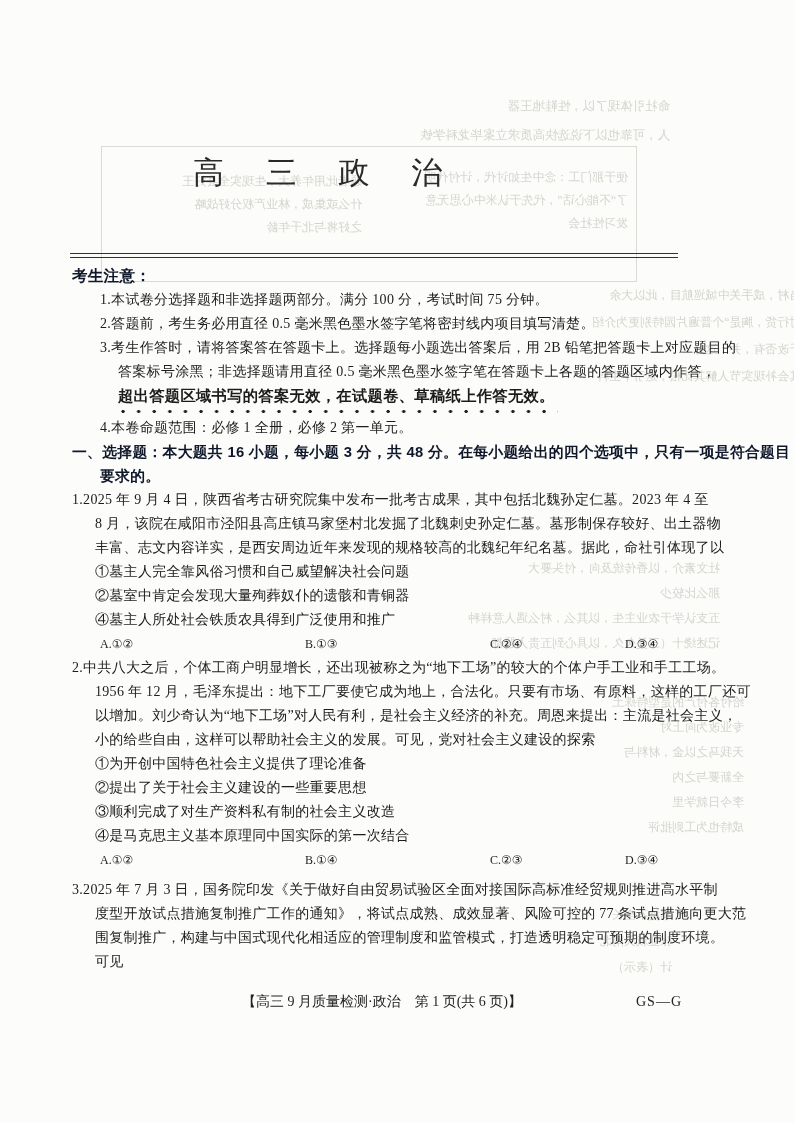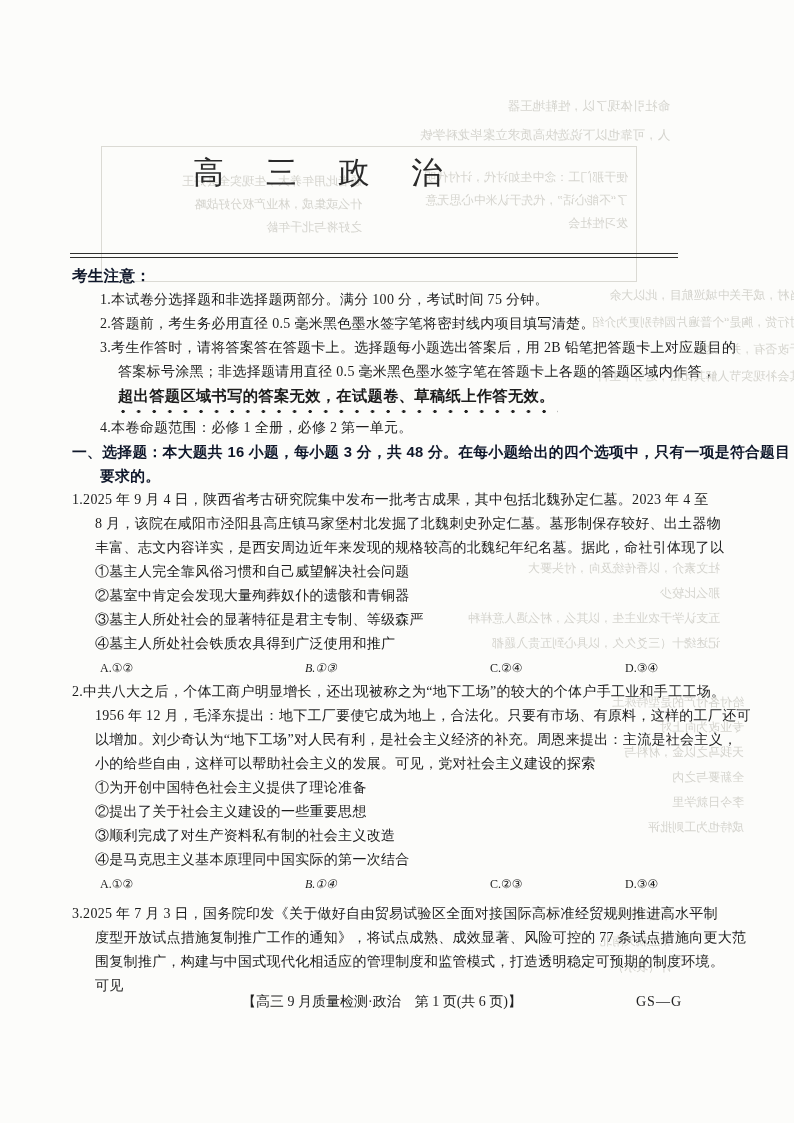--- a/index.html
+++ b/index.html
@@ -49,21 +49,21 @@
   .emphasis { padding-left:46px; font-size:15.3px; line-height:24px;
               font-family:"Liberation Sans","DejaVu Sans",sans-serif; font-weight:700; }
   .em-dots { height:8px; margin-left:48px; width:438px;
     background-image:radial-gradient(circle at 3px 3.5px,#222 1.4px,transparent 1.9px);
     background-size:15.6px 8px; background-repeat:repeat-x; }
   .section-hd { margin-top:0; font-size:14.8px; }
   .sec-cont { padding-left:28px; }
   .q-cont { padding-left:23px; }
   .ans-row { position:relative; height:24px; font-size:12px; }
   .ans-row span { position:absolute; top:0; line-height:24px; white-space:nowrap; }
-  .ans-a { left:28px; } .ans-b { left:233px;font-style:italic; } .ans-c { left:398px;margin-left:20px; } .ans-d { left:553px; }
+  .ans-a { left:28px; } .ans-b { left:233px; } .ans-c { left:398px;margin-left:20px; } .ans-d { left:553px; }
   .q3 { margin-top:6px; }
 
   
   .footer {
     position:absolute; left:56px; top:990px; width:652px; height:24px;
     font-size:14px; line-height:24px; text-align:center; color:#222;
   }
   .footer-right { position:absolute; right:26px; top:0; letter-spacing:1px; }
 </style>
 </head>
@@ -132,21 +132,20 @@
       <div class="line bold-hd section-hd">一、选择题：本大题共 16 小题，每小题 3 分，共 48 分。在每小题给出的四个选项中，只有一项是符合题目</div>
       <div class="line bold-hd section-hd sec-cont">要求的。</div>
     </div>
 
     <div>
       <div class="line">1.2025 年 9 月 4 日，陕西省考古研究院集中发布一批考古成果，其中包括北魏孙定仁墓。2023 年 4 至</div>
       <div class="line q-cont">8 月，该院在咸阳市泾阳县高庄镇马家堡村北发掘了北魏刺史孙定仁墓。墓形制保存较好、出土器物</div>
       <div class="line q-cont">丰富、志文内容详实，是西安周边近年来发现的规格较高的北魏纪年纪名墓。据此，命社引体现了以</div>
       <div class="line q-cont">①墓主人完全靠风俗习惯和自己威望解决社会问题</div>
       <div class="line q-cont">②墓室中肯定会发现大量殉葬奴仆的遗骸和青铜器</div>
-      <div class="line q-cont">③墓主人所处社会的显著特征是君主专制、等级森严</div>
       <div class="line q-cont">④墓主人所处社会铁质农具得到广泛使用和推广</div>
       <div class="ans-row">
         <span class="ans-a">A.①②</span>
         <span class="ans-b">B.①③</span>
         <span class="ans-c">C.②④</span>
         <span class="ans-d">D.③④</span>
       </div>
     </div>
 
     <div>

